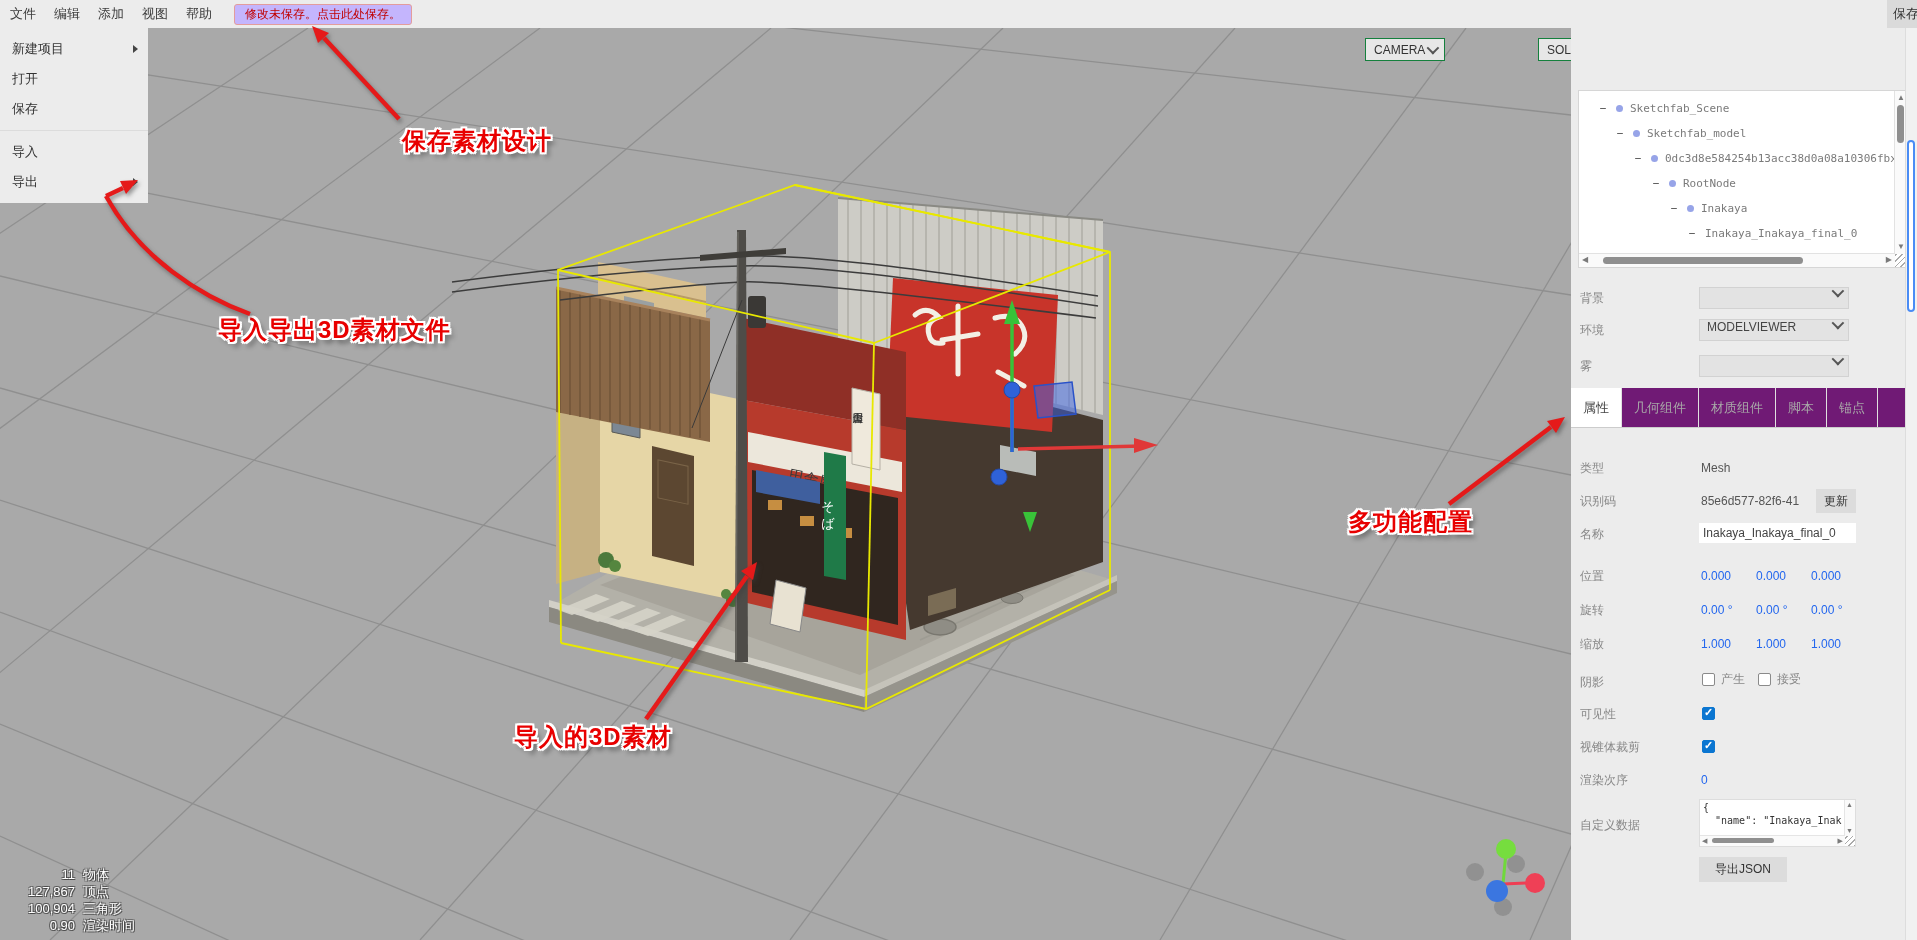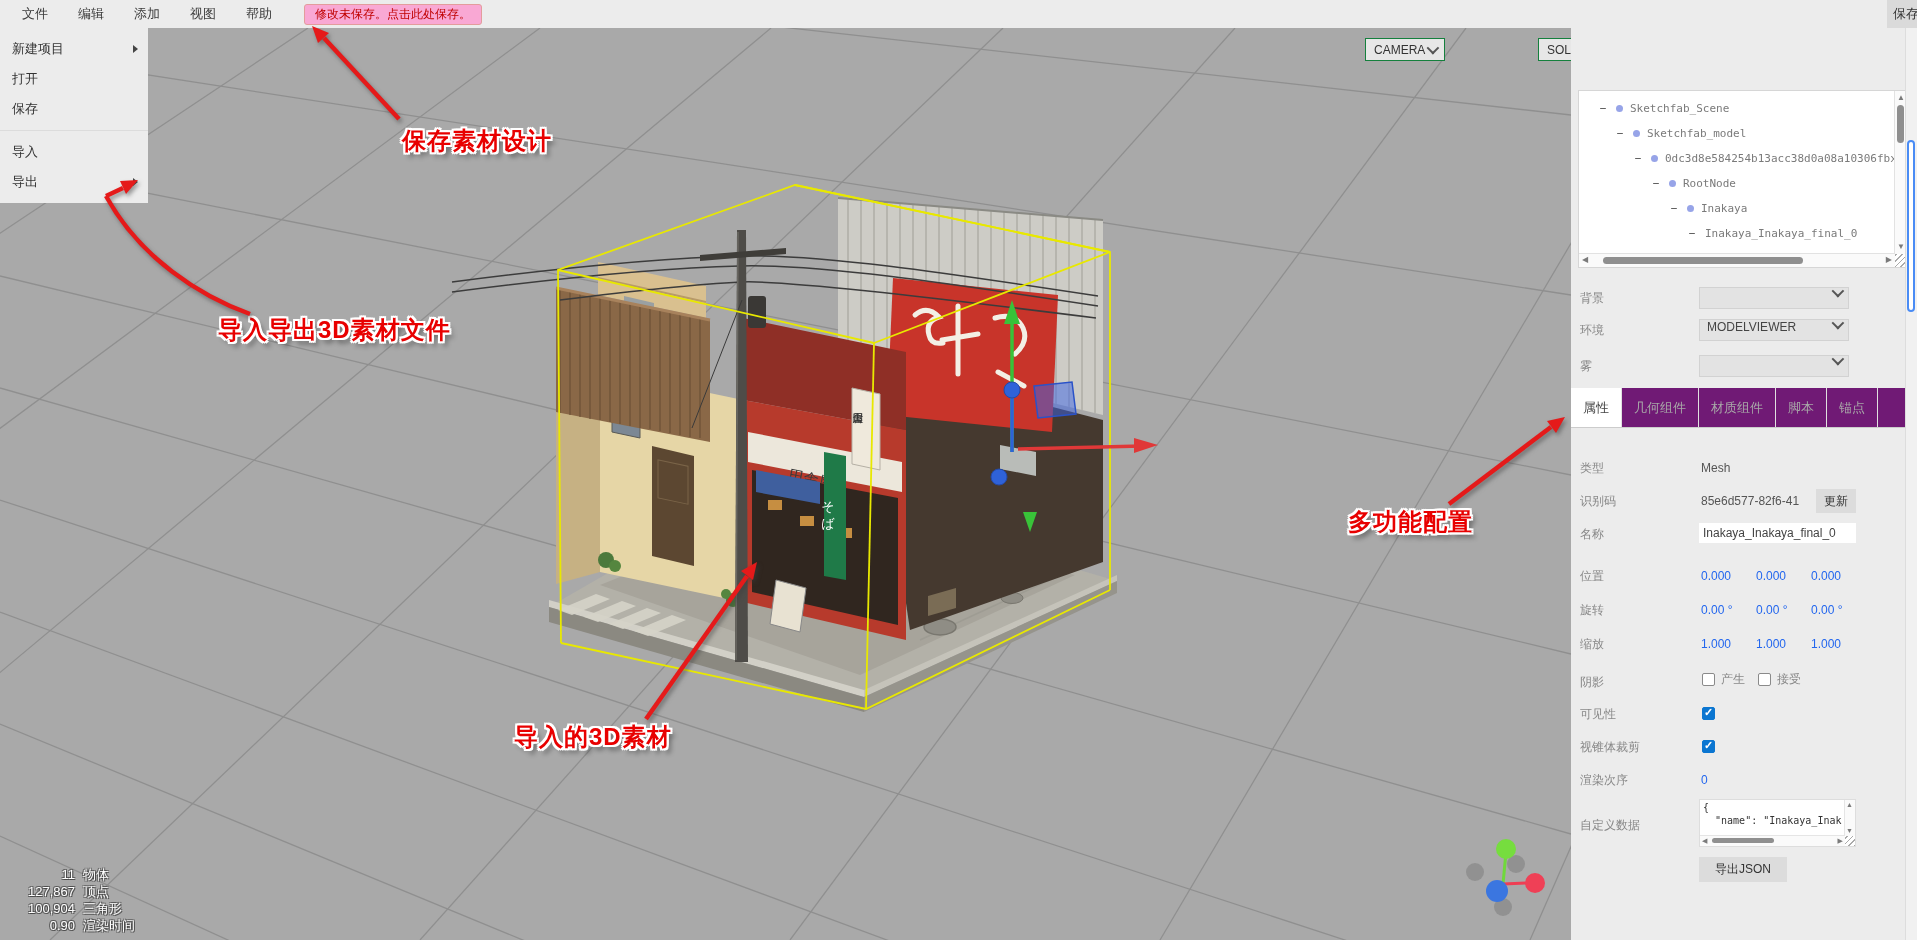--- a/index.html
+++ b/index.html
@@ -1,21 +1,21 @@
 <!DOCTYPE html>
 <html><head>
 <meta charset="utf-8">
 <style>
   html,body{margin:0;padding:0;width:1917px;height:940px;overflow:hidden;
     font-family:"Liberation Sans",sans-serif;background:#ececec;position:relative}
   
   .topbar{position:absolute;left:0;top:0;width:1917px;height:28px;background:#ececec;z-index:40;
     display:flex;align-items:center}
-  .menu-item{padding:0 8px;margin-left:14px;font-size:13px;color:#3c3c3c;height:28px;line-height:28px;cursor:default}
-  .badge{margin-left:24px;background:#f9a8d4;border:1px solid #e39c9c;border-radius:3px;
+  .menu-item{padding:0 8px;margin-left:2px;font-size:13px;color:#3c3c3c;height:28px;line-height:28px;cursor:default}
+  .badge{margin-left:14px;background:#c4b5fd;border:1px solid #e39c9c;border-radius:3px;
     color:#c00000;font-size:12px;padding:2px 10px;line-height:15px}
   .save-top{position:absolute;left:1887px;top:0;width:42px;height:28px;background:#dadada;
     color:#333;font-size:13px;text-align:left;padding-left:6px;line-height:28px;z-index:41}
   
   .viewport{position:absolute;left:0;top:28px;width:1571px;height:912px;background:#a9a9a9;overflow:hidden;z-index:1}
   .scene-svg{position:absolute;left:0;top:0;width:1571px;height:912px}
   .vsel{position:absolute;height:23px;background:#e7e7e7;border:1px solid #15803d;display:flex;
     align-items:center;padding:0 8px;font-size:12px;color:#333;z-index:6;box-sizing:border-box}
   .chev{width:7px;height:7px;border-right:2px solid #555;border-bottom:2px solid #555;
     transform:rotate(45deg) translateY(-2px);margin-left:auto;flex:none}

